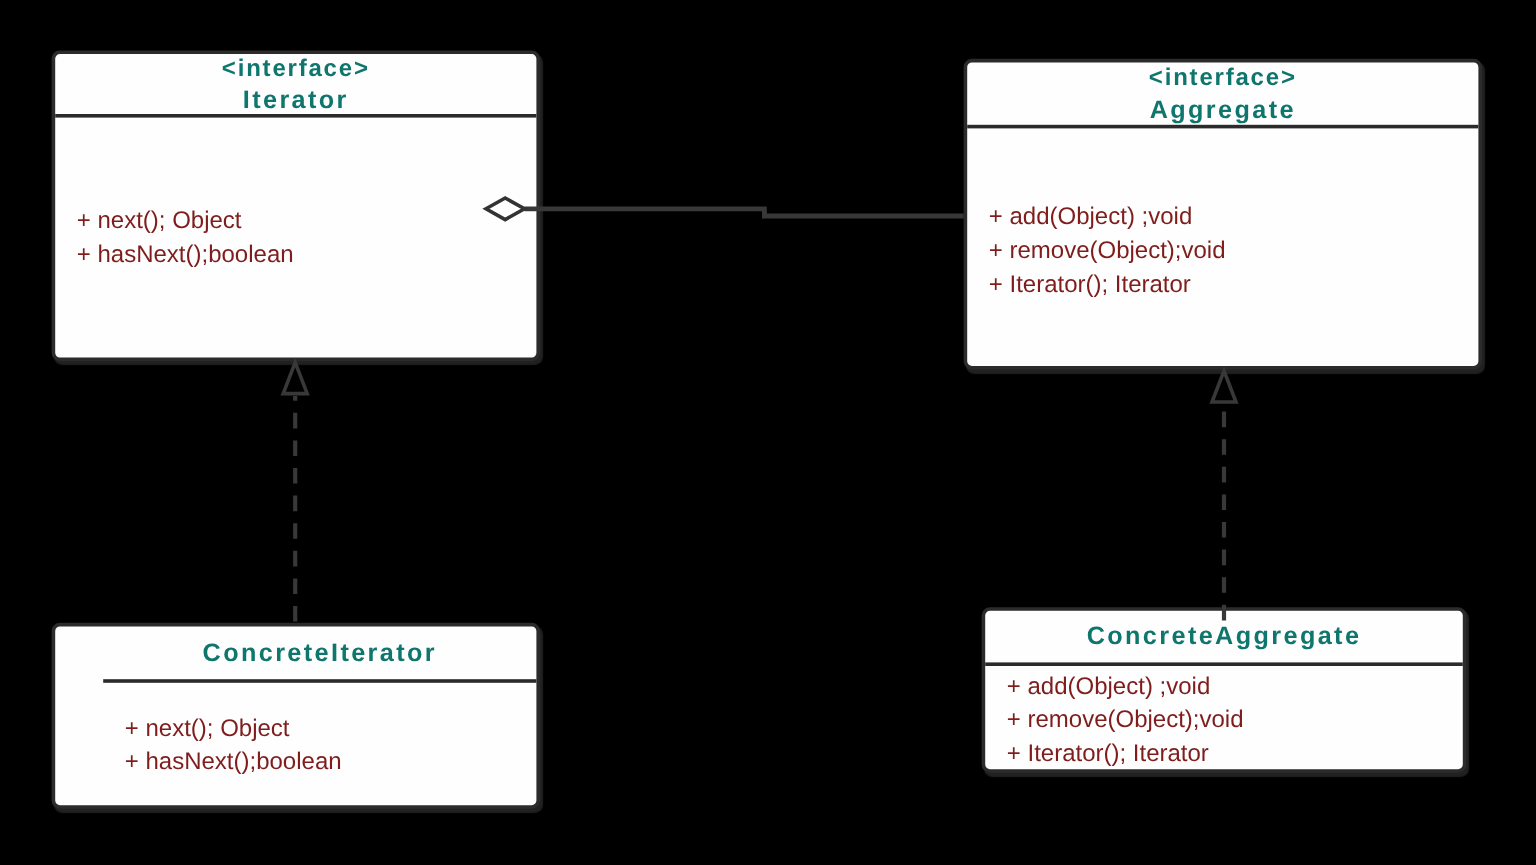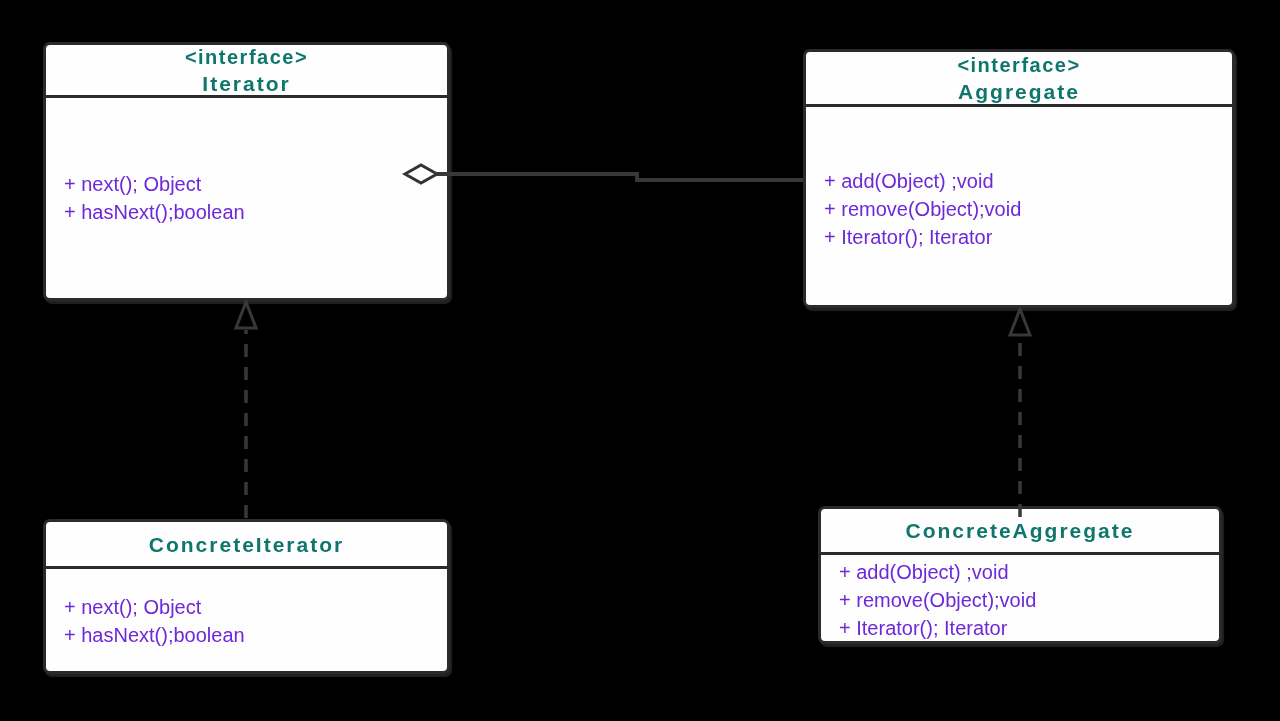--- a/index.html
+++ b/index.html
@@ -47,36 +47,36 @@
     line-height: 26px;
     letter-spacing: 1.5px;
   }
   .class-name {
     font-size: 21px;
     line-height: 27px;
     letter-spacing: 2px;
   }
   .uml-body {
     box-sizing: border-box;
-    color: #6d28d9;
+    color: #7f1d1d;
     font-size: 20px;
     line-height: 28px;
     padding-left: 18px;
     text-align: left;
   }
   
   #box-iterator          { left: 43px;  top: 42px;  width: 407px; height: 259px; }
   #box-iterator .uml-header { height: 53px; }
   #box-iterator .uml-body   { padding-top: 72px; }
 
   #box-aggregate         { left: 803px; top: 49px;  width: 432px; height: 259px; }
   #box-aggregate .uml-header { height: 55px; }
   #box-aggregate .uml-body   { padding-top: 60px; }
 
-  #box-concrete-iterator { left: 43px;  top: 519px; width: 407px; height: 155px; }
+  #box-concrete-iterator { left: 43px;  top: 519px; width: 407px; height: 155px; padding-left: 40px; }
   #box-concrete-iterator .uml-header { height: 47px; }
   #box-concrete-iterator .uml-body   { padding-top: 24px; }
 
   #box-concrete-aggregate { left: 818px; top: 506px; width: 404px; height: 138px; }
   #box-concrete-aggregate .uml-header { height: 46px; }
   #box-concrete-aggregate .uml-body   { padding-top: 3px; }
 </style>
 </head>
 <body>
 

